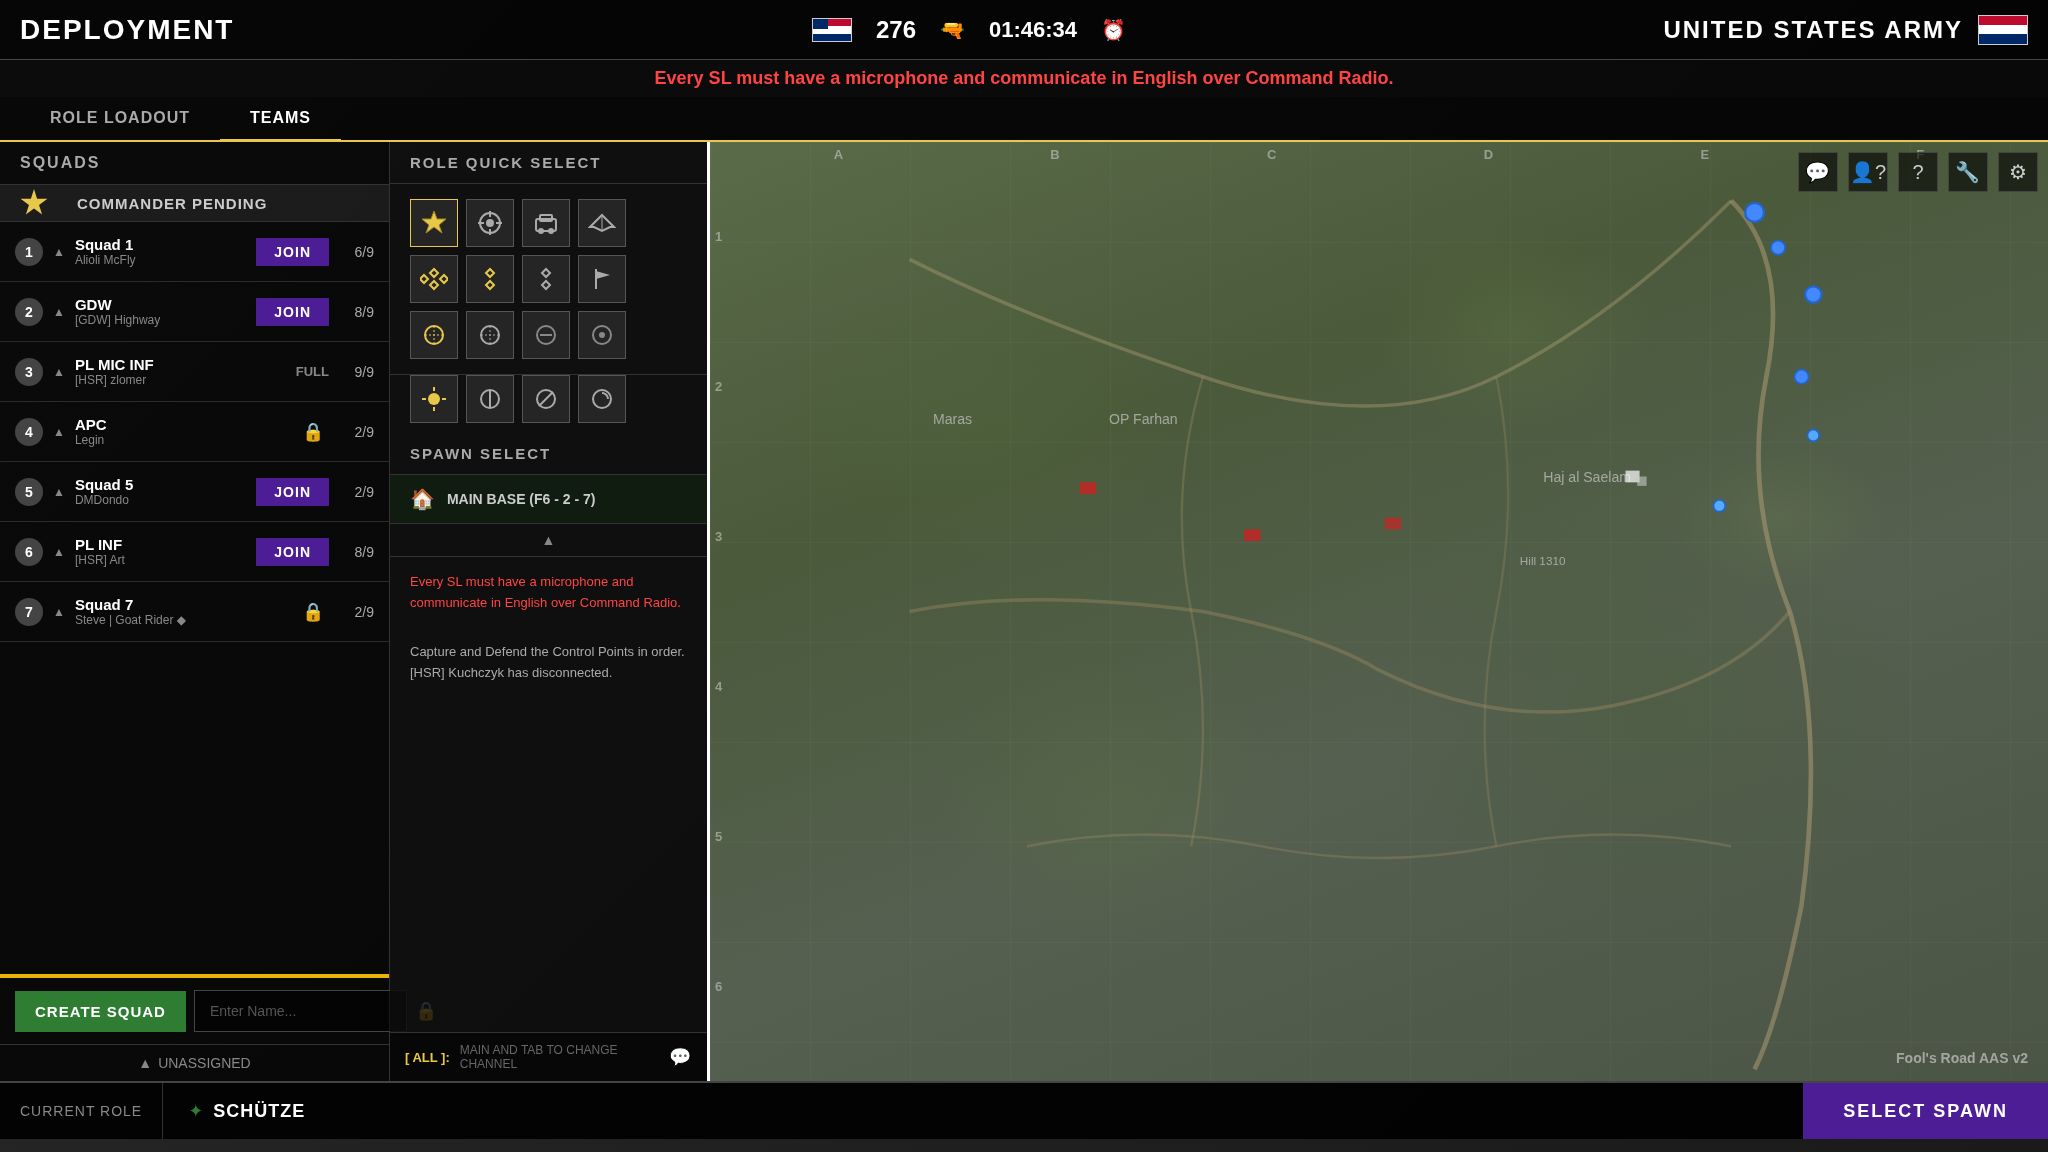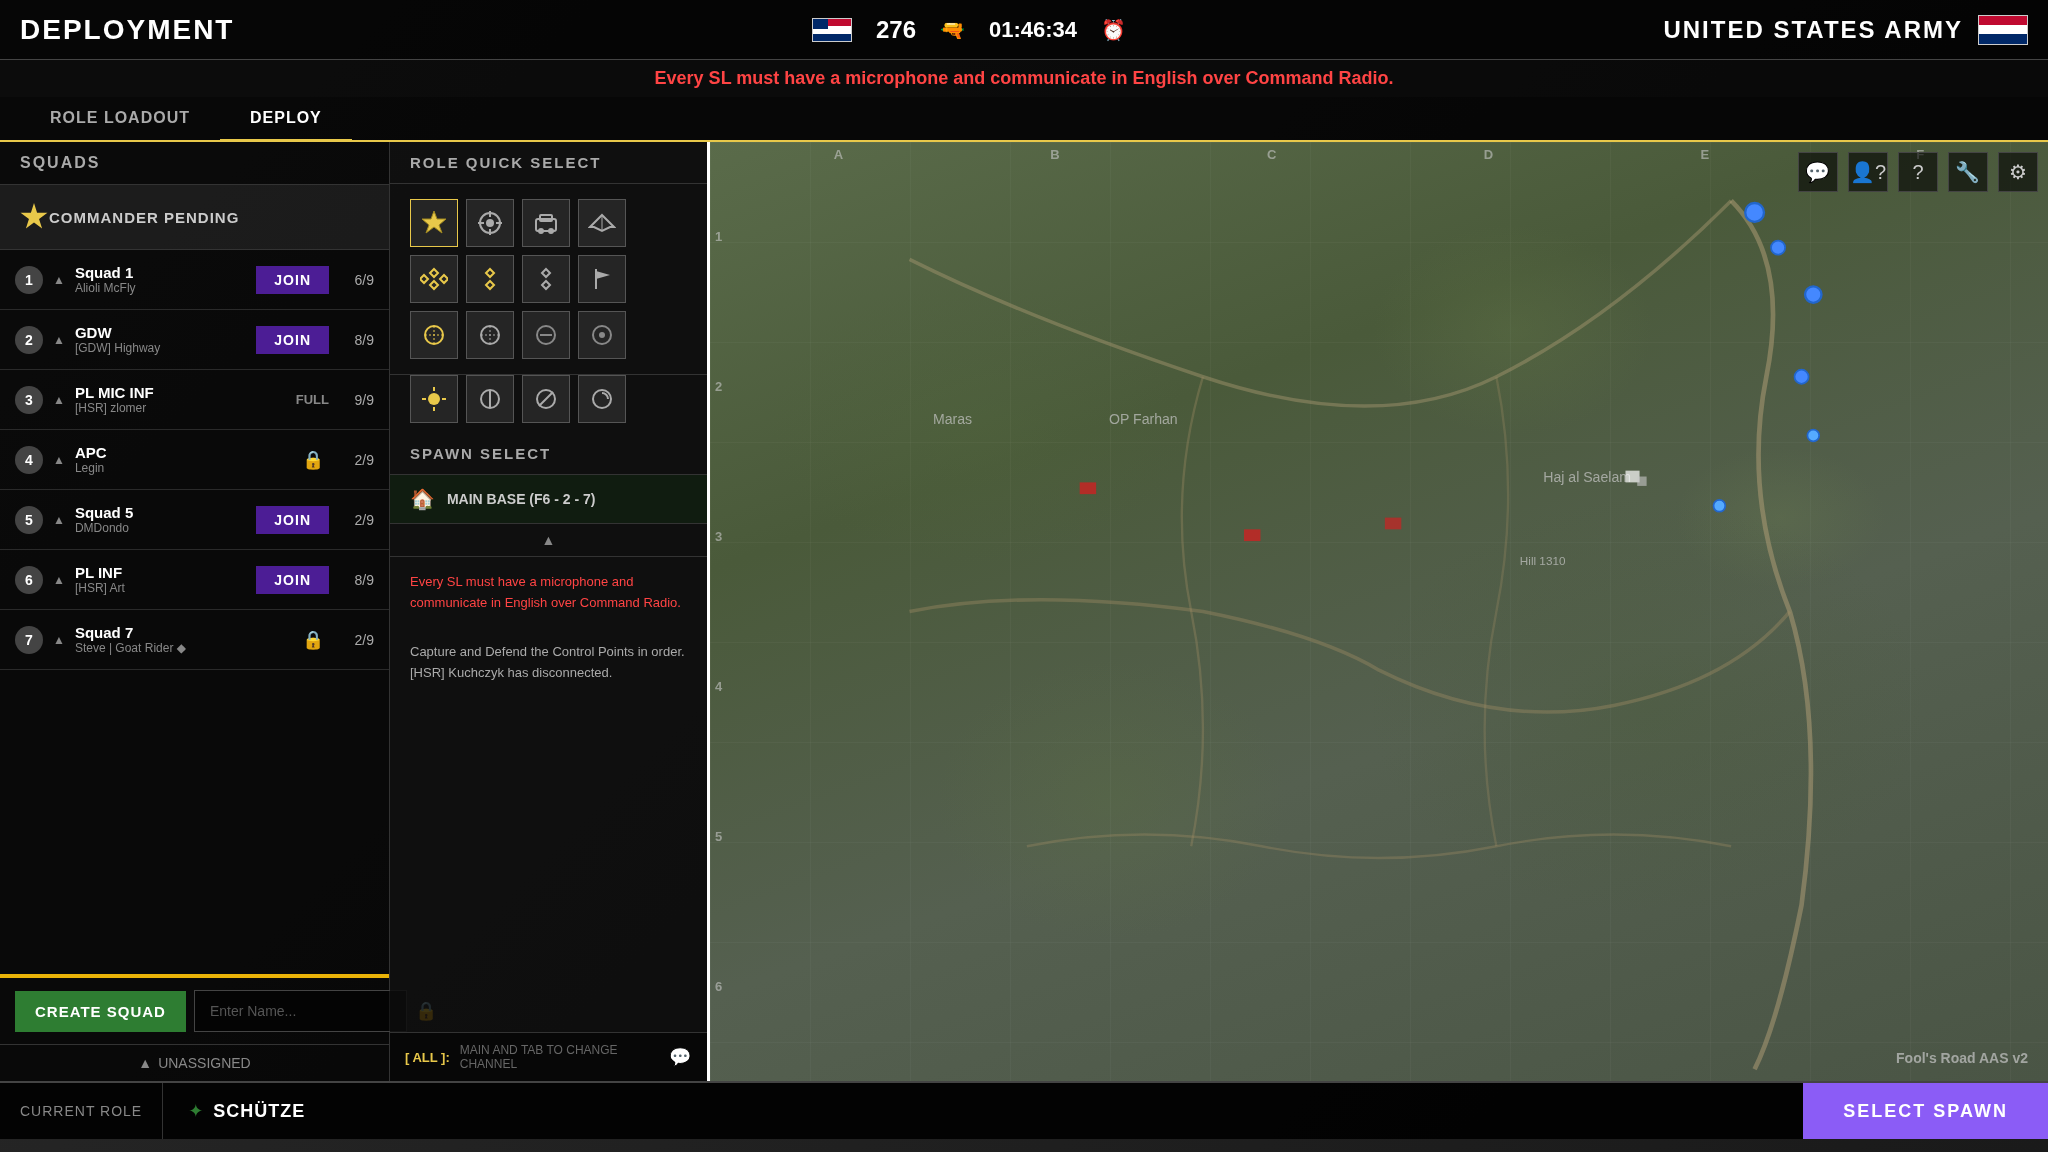--- a/index.html
+++ b/index.html
@@ -150,24 +150,24 @@
       font-size: 16px;
       font-weight: bold;
       letter-spacing: 2px;
       color: #aaa;
       border-bottom: 1px solid #333;
     }
 
     .commander-bar {
       display: flex;
       align-items: center;
-      padding: 18px 20px;
+      padding: 4px 20px;
       background: rgba(30,30,30,0.9);
       border-bottom: 1px solid #333;
-      gap: 1px;
+      gap: 29px;
     }
     .commander-star {
       width: 28px;
       height: 28px;
       background: #e8c84a;
       clip-path: polygon(50% 0%, 61% 35%, 98% 35%, 68% 57%, 79% 91%, 50% 70%, 21% 91%, 32% 57%, 2% 35%, 39% 35%);
     }
     .commander-label {
       font-size: 15px;
       font-weight: bold;
@@ -527,21 +527,21 @@
       color: #2e7d32;
       font-size: 18px;
     }
     .role-name {
       font-size: 18px;
       font-weight: bold;
       letter-spacing: 1px;
       color: #fff;
     }
     .select-spawn-btn {
-      background: #8b5cf6;
+      background: #4c1d95;
       color: #fff;
       border: none;
       padding: 0 40px;
       height: 100%;
       font-size: 18px;
       font-weight: bold;
       letter-spacing: 2px;
       cursor: pointer;
     }
 
@@ -572,21 +572,21 @@
     <div class="header-flag-right"></div>
   </div>
 </div>
 
 <div class="alert-bar">
   <span class="alert-text">Every SL must have a microphone and communicate in English over Command Radio.</span>
 </div>
 
 <div class="nav-tabs">
   <div class="nav-tab">ROLE LOADOUT</div>
-  <div class="nav-tab active">DEPLOY</div>
+  <div class="nav-tab active">TEAMS</div>
 </div>
 
 <div class="main-layout">
 
   <div class="squads-panel">
     <div class="squads-header">SQUADS</div>
 
     <div class="commander-bar">
       <div class="commander-star"></div>
       <span class="commander-label">COMMANDER PENDING</span>

